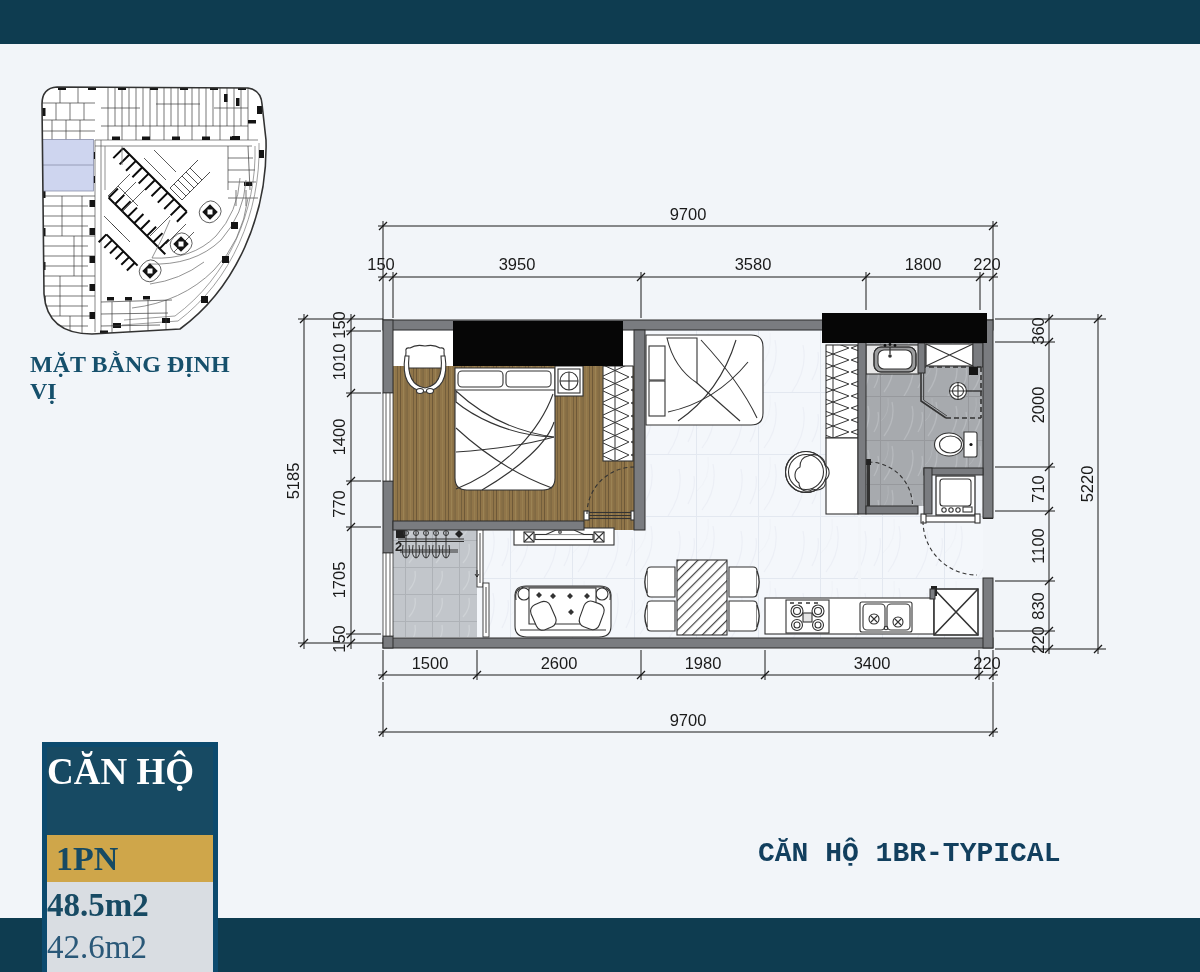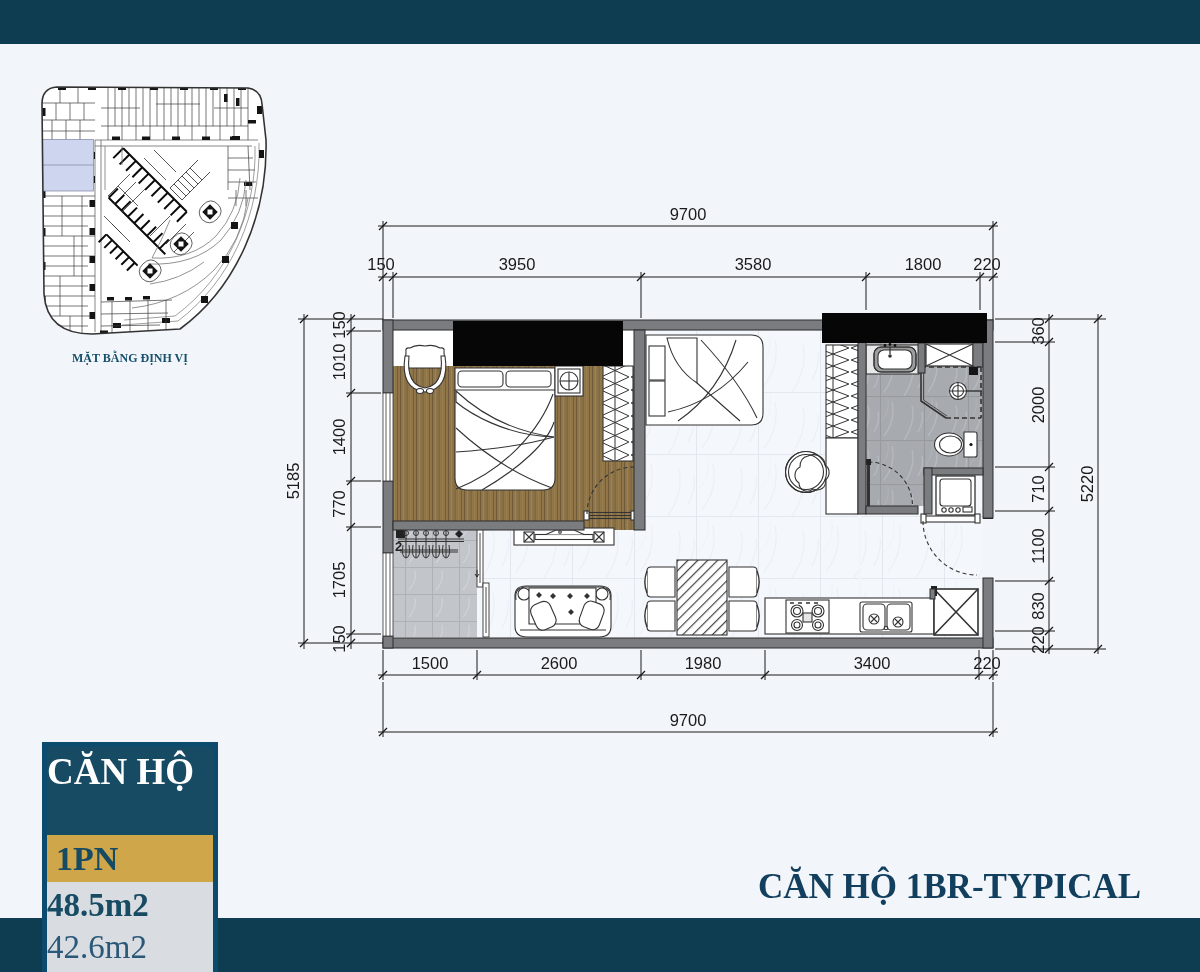--- a/index.html
+++ b/index.html
@@ -1,33 +1,33 @@
 <!DOCTYPE html>
 <html><head>
 <meta charset="utf-8">
 <style>
   html,body{margin:0;padding:0;}
   body{width:1200px;height:972px;background:#f2f5f9;position:relative;overflow:hidden;
        font-family:"Liberation Sans",sans-serif;}
   .bar{position:absolute;left:0;width:1200px;background:#0e3c50;}
   #topbar{top:0;height:44px;}
   #botbar{top:918px;height:54px;}
-  #siteplanlabel{position:absolute;left:30px;top:351px;width:200px;text-align:center;
-     font-family:"Liberation Serif",serif;font-weight:bold;font-size:12px;color:#16506c;}
+  #siteplanlabel{position:absolute;left:30px;top:351px;width:200px;
+     font-family:"Liberation Serif",serif;font-weight:bold;font-size:24px;color:#16506c;}
   #infobox{position:absolute;left:42px;top:722px;width:176px;height:236px;
      border:5px solid #0c4a6e;box-sizing:border-box;z-index:5;
      font-family:"Liberation Serif",serif;font-weight:bold;text-align:left;margin-top:20px;}
   #infobox .navy{background:#174a63;color:#fff;height:85px;padding-top:3px;}
   #infobox .navy div{font-size:37px;line-height:43px;}
   #infobox .gold{background:#cfa64a;color:#174a63;height:47px;font-size:34px;line-height:47px;padding-left:9px;}
   #infobox .area{background:#d9dde2;color:#174a63;height:95px;}
   #infobox .area .a1{font-size:33px;line-height:42px;padding-top:2px;}
   #infobox .area .a2{font-size:33px;line-height:42px;font-weight:normal;color:#2a5878;}
-  #title{position:absolute;left:758px;top:867px;white-space:nowrap;
-     font-family:Liberation Serif, serif;font-weight:bold;font-size:35px;color:#123f5e;}
+  #title{position:absolute;left:758px;top:838px;white-space:nowrap;
+     font-family:Liberation Mono, monospace;font-weight:bold;font-size:28px;color:#123f5e;}
   svg{position:absolute;left:0;top:0;}
 </style>
 </head>
 <body>
 <div class="bar" id="topbar"></div>
 <div class="bar" id="botbar"></div>
 <div id="siteplanlabel">MẶT BẰNG ĐỊNH VỊ</div>
 <div id="infobox">
   <div class="navy">
       <div>CĂN HỘ</div>

